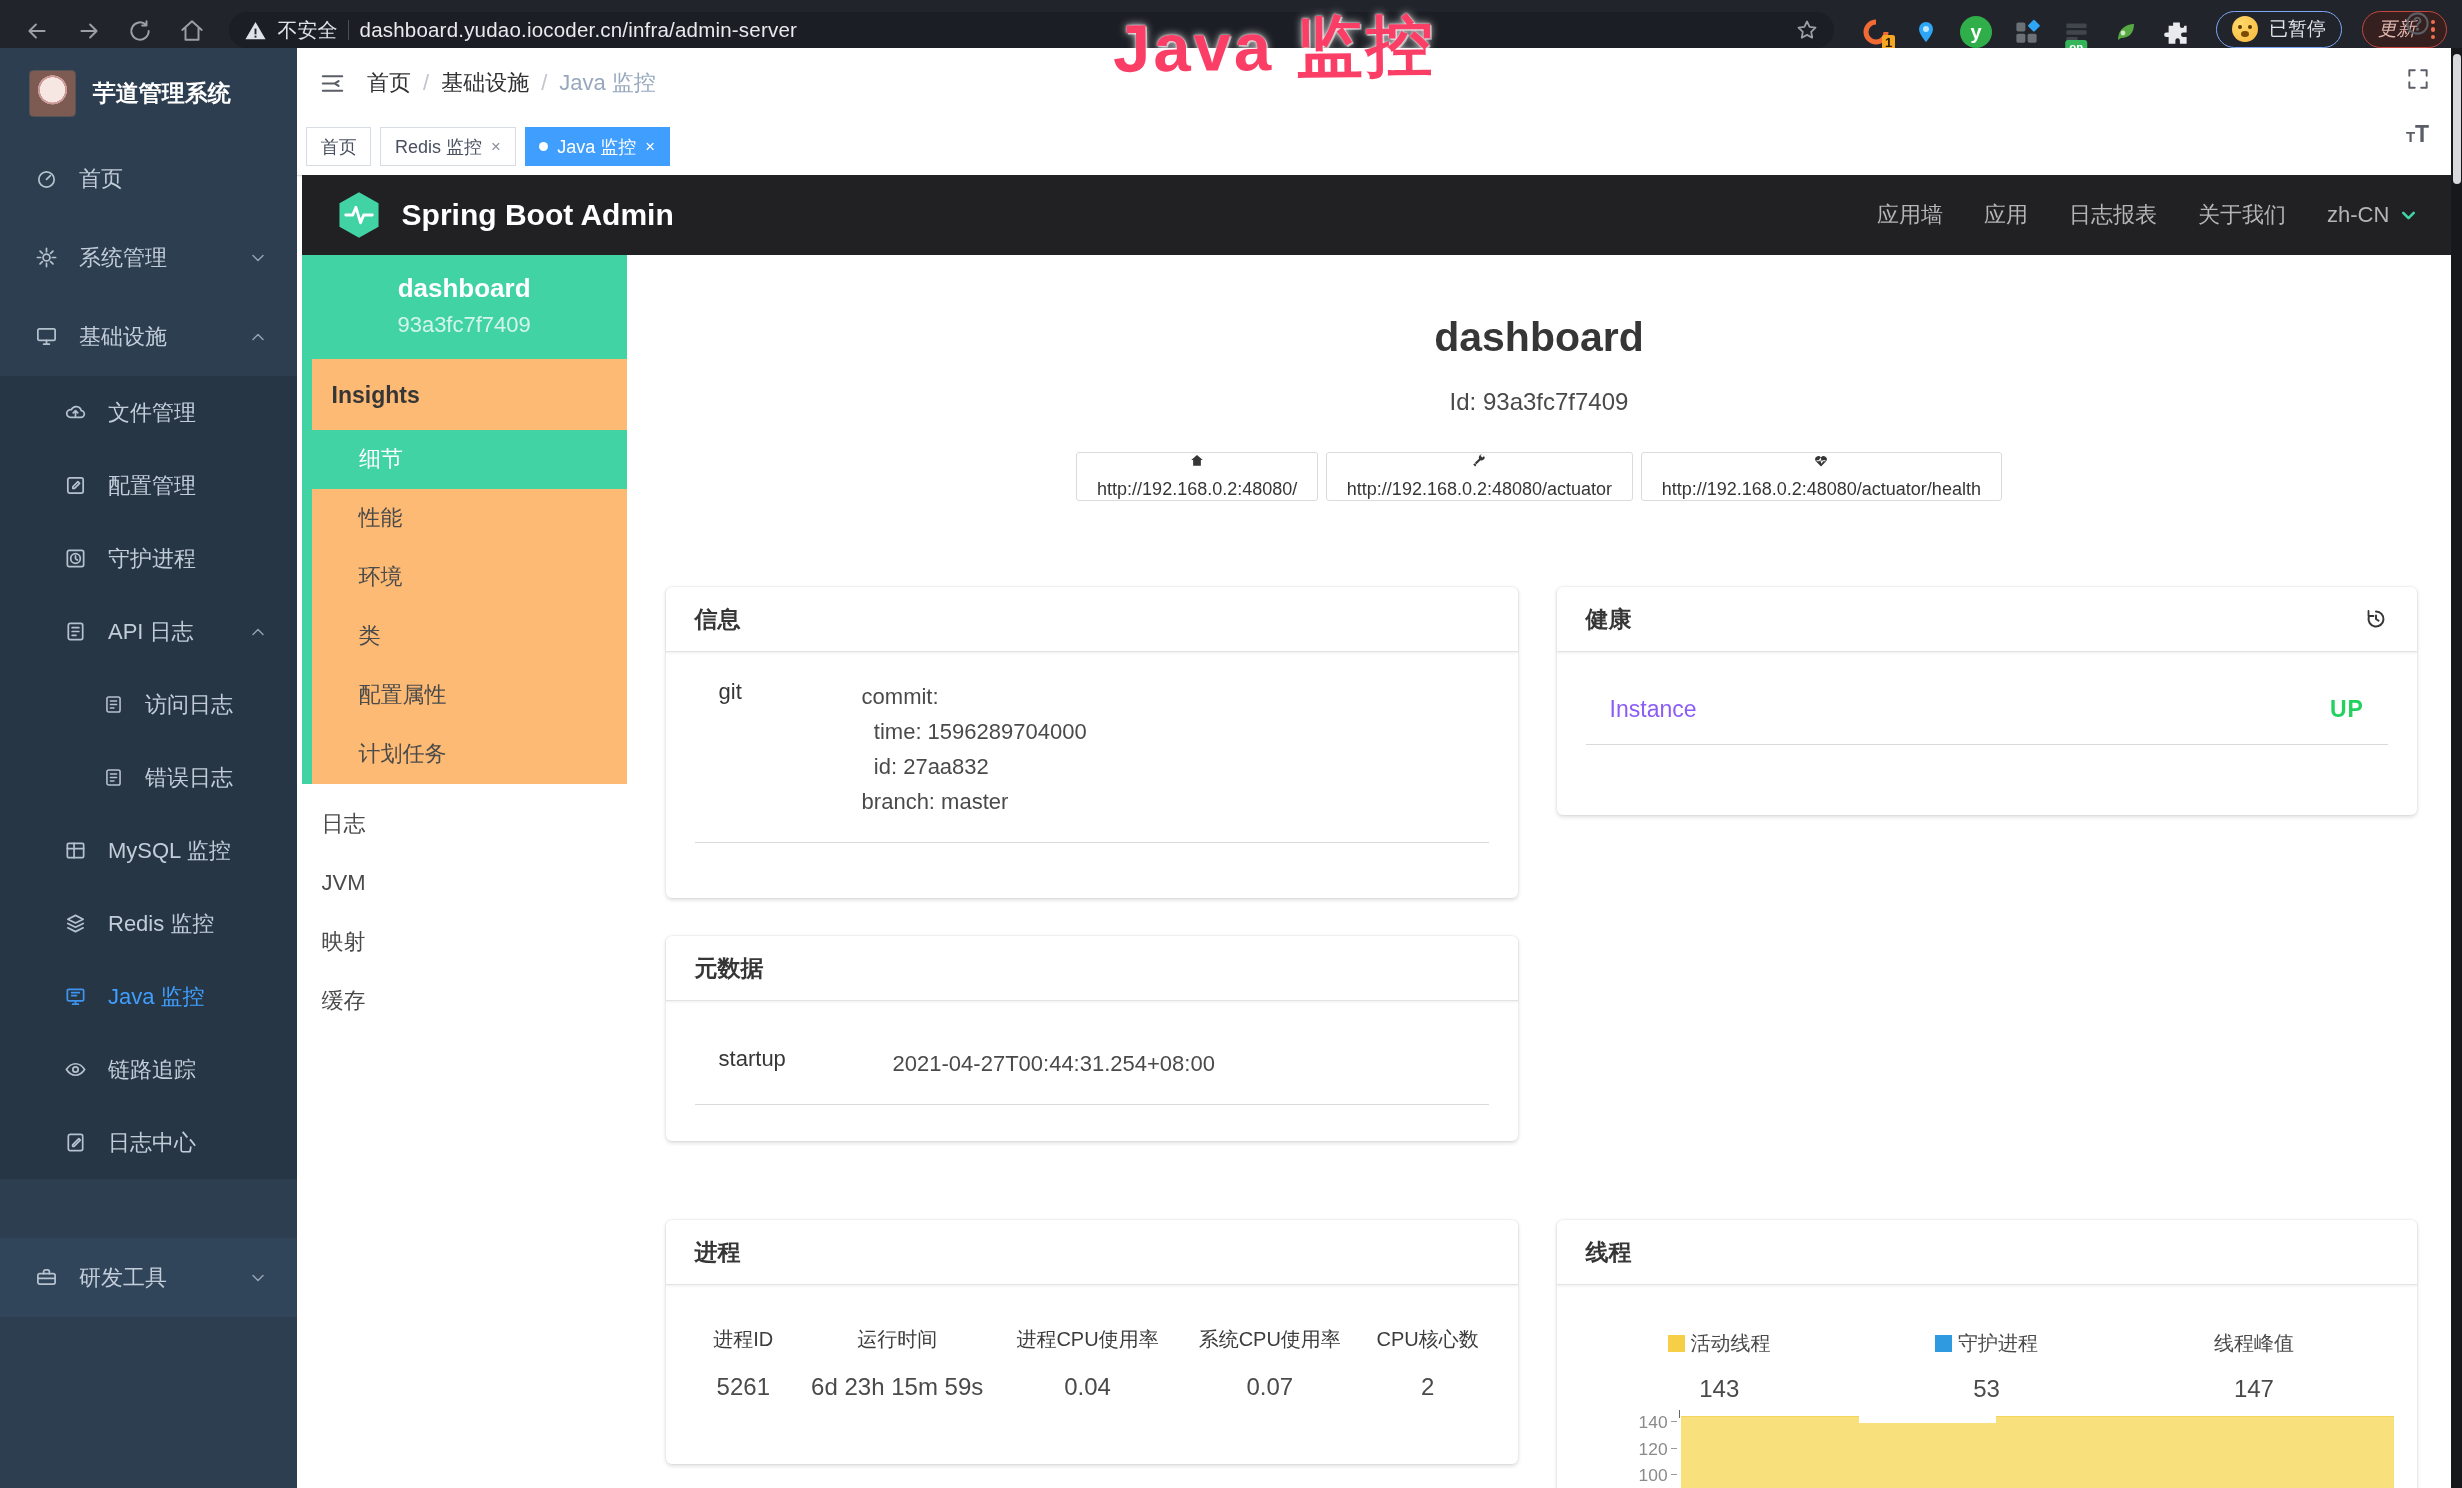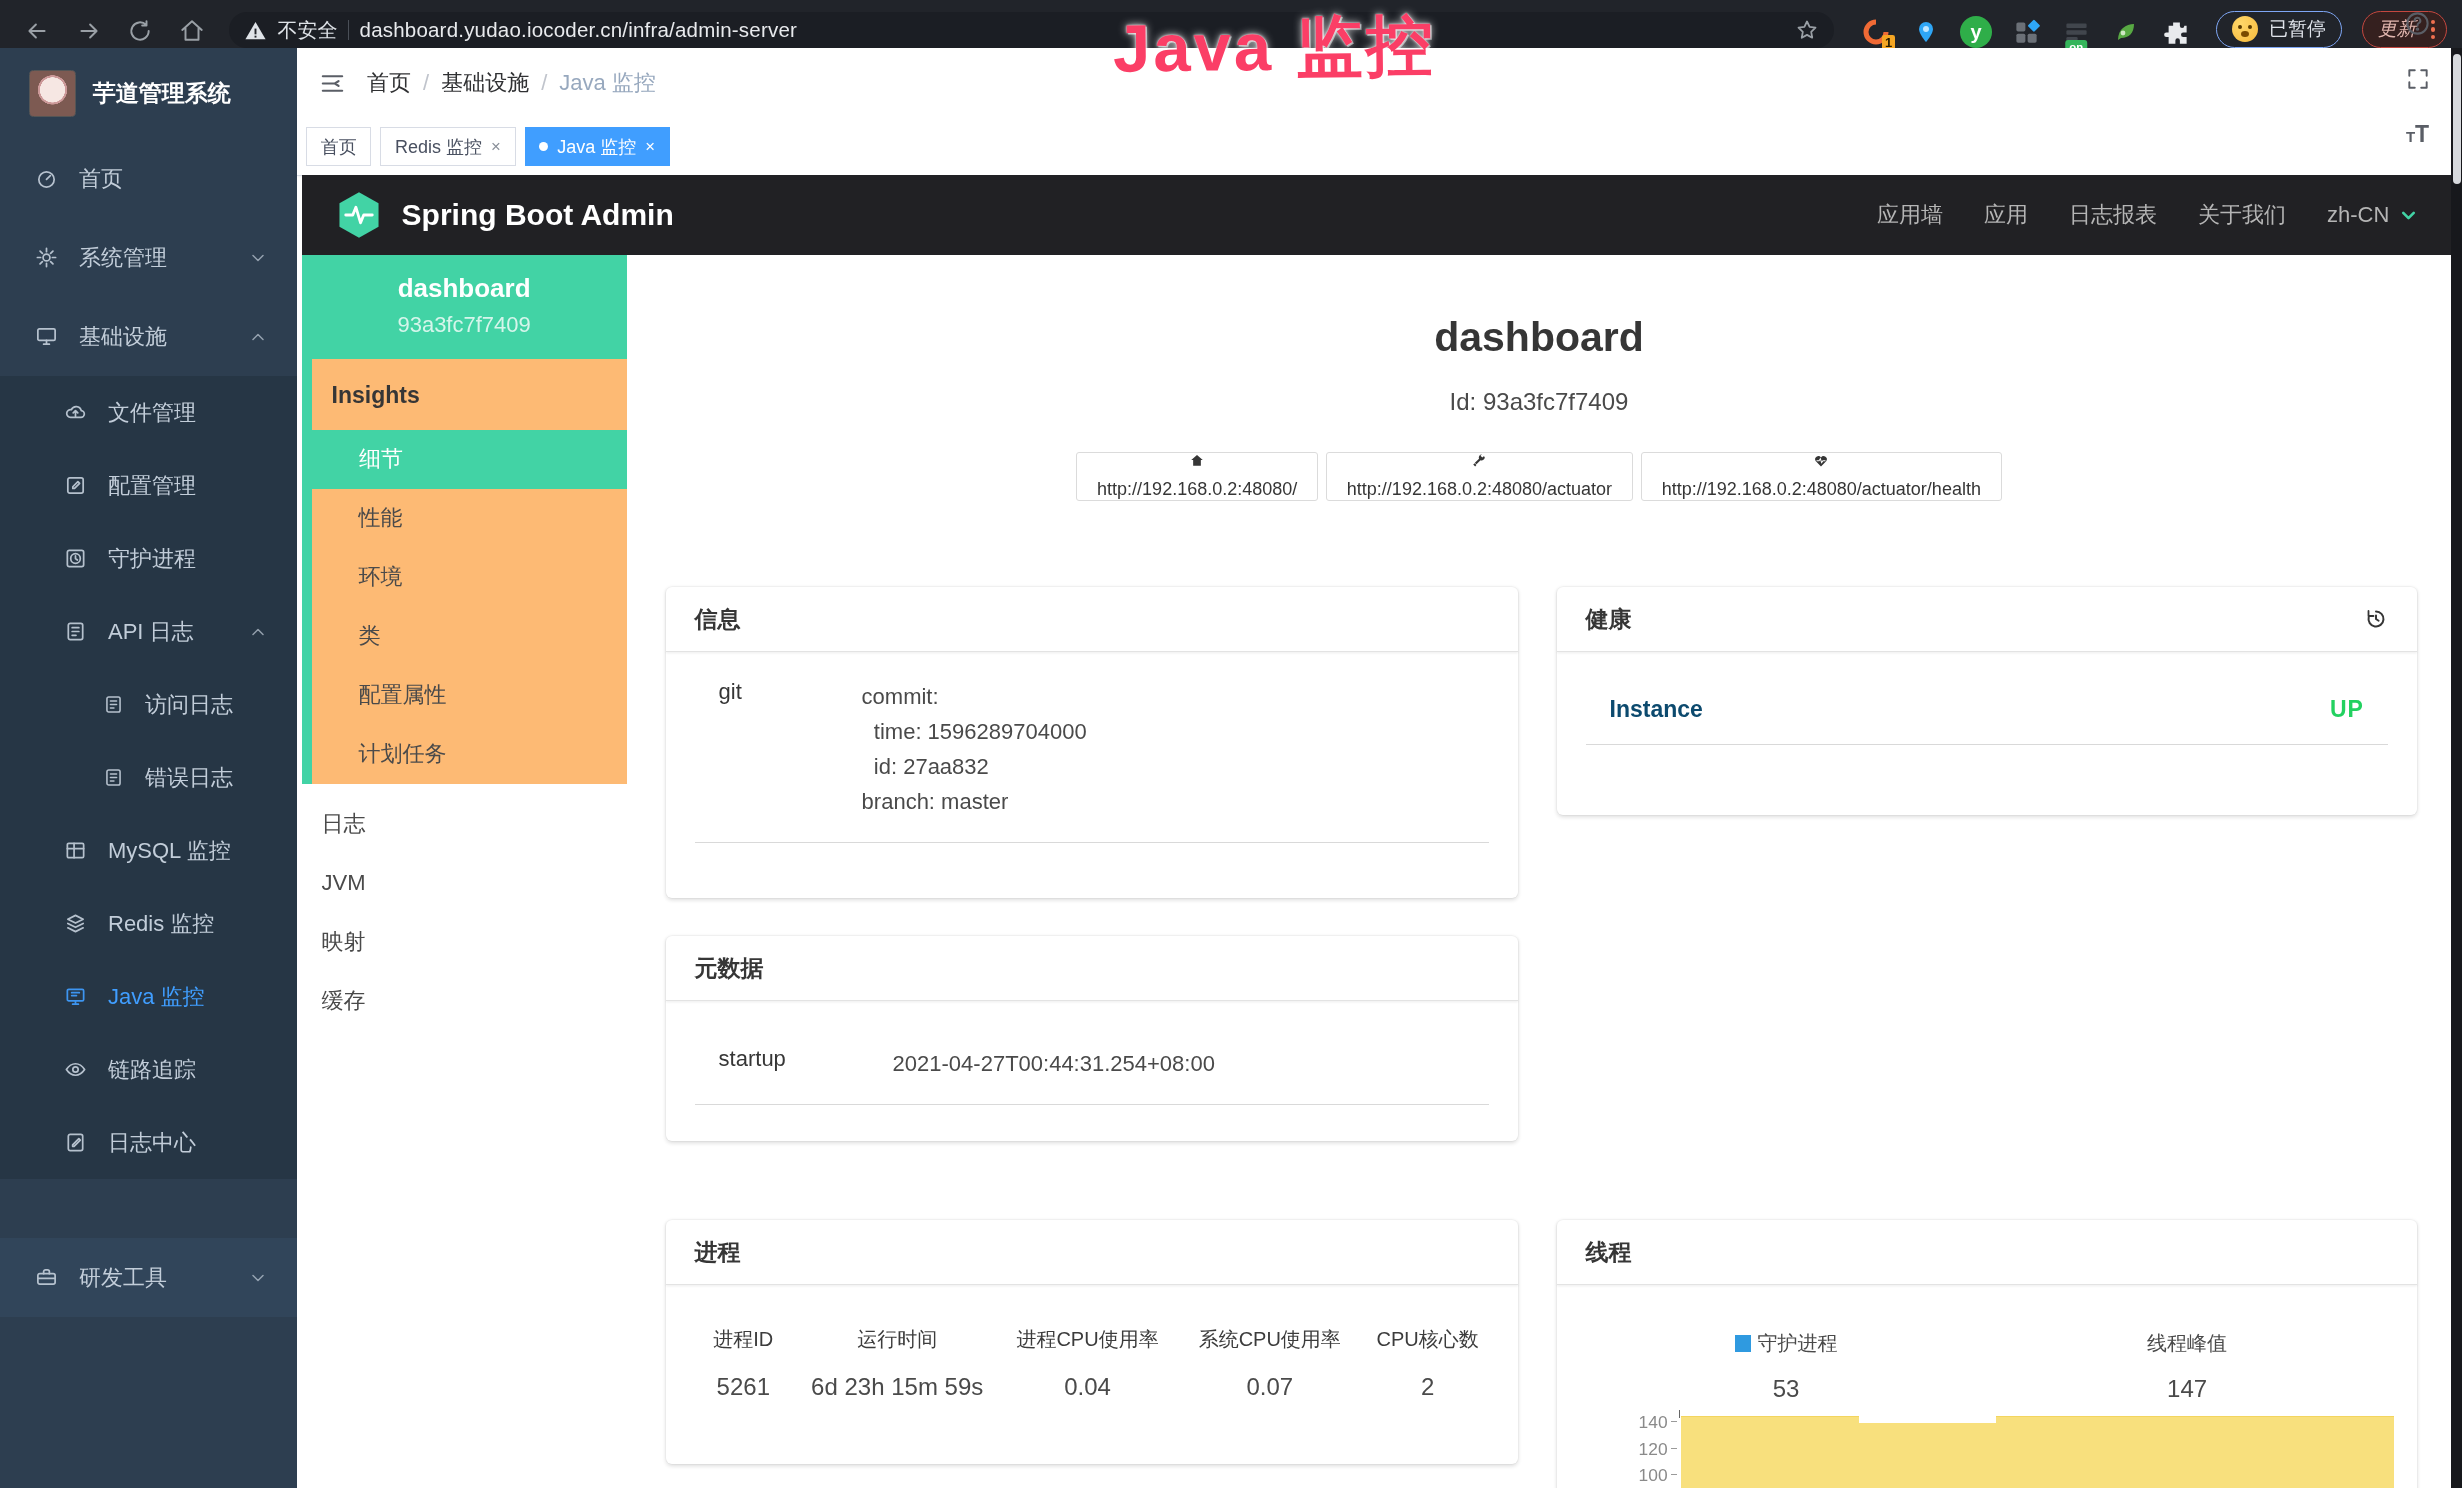--- a/index.html
+++ b/index.html
@@ -106,21 +106,21 @@
   .card-h{height:65px;display:flex;align-items:center;padding:0 29px;font-size:23px;font-weight:bold;color:#363636;
     border-bottom:0.8px solid #e3e3e3;box-shadow:0 1.5px 2.3px rgba(10,10,10,.06);}
   .card-h .hicon{margin-left:auto;color:#363636;cursor:pointer;}
   .card-b{padding:21px 29px 0;}
   .trow{display:flex;padding:6px 24px 23px;border-bottom:0.8px solid #d9d9d9;font-size:22px;color:#4a4a4a;}
   .trow .tlabel{flex:0 0 143px;color:#363636;}
   .meta .tlabel{flex-basis:174px;}
   .tval{white-space:pre;line-height:35px;}
   .hrow{display:flex;justify-content:space-between;align-items:center;padding:0 24px 21px;
     border-bottom:0.8px solid #d9d9d9;font-size:23px;}
-  .hrow .hl{color:#0c4a6e;font-weight:bold;}
+  .hrow .hl{color:#8b5cf6;font-weight:normal;}
   .hrow .up{color:#23d160;font-weight:bold;letter-spacing:0.8px;}
   .cols5{display:flex;text-align:center;}
   .cols5>div{white-space:nowrap;}
   .c5h{font-size:20px;color:#3c3c3c;}
   .c5v{font-size:24px;color:#4a4a4a;margin-top:20px;}
   .w1{flex:0 0 14%;}.w2{flex:0 0 24%;}.w3{flex:0 0 23%;}.w4{flex:0 0 22%;}.w5{flex:0 0 17%;}
 
   .legend{display:flex;padding-top:12px;}
   .lcol{flex:1;text-align:center;}
   .lhead{font-size:20px;color:#4a4a4a;display:inline-flex;align-items:center;gap:6px;white-space:nowrap;}
@@ -569,20 +569,27 @@
               </div>
             </div>
           </div>
 
           <div class="card" style="left:930px;top:965px;width:860px;height:531px;">
             <div class="card-h">线程</div>
             <div class="card-b" style="padding-top:33px;">
               <div class="legend">
                 <div class="lcol">
                   <span class="lhead">
+                      <span class="sq" style="background:#f7cf46"></span>
+                      <span>活动线程</span>
+                    </span>
+                  <div class="lval">143</div>
+                </div>
+                <div class="lcol">
+                  <span class="lhead">
                       <span class="sq" style="background:#2f9ae0"></span>
                       <span>守护进程</span>
                     </span>
                   <div class="lval">53</div>
                 </div>
                 <div class="lcol">
                   <span class="lhead">
                       <span>线程峰值</span>
                     </span>
                   <div class="lval">147</div>

